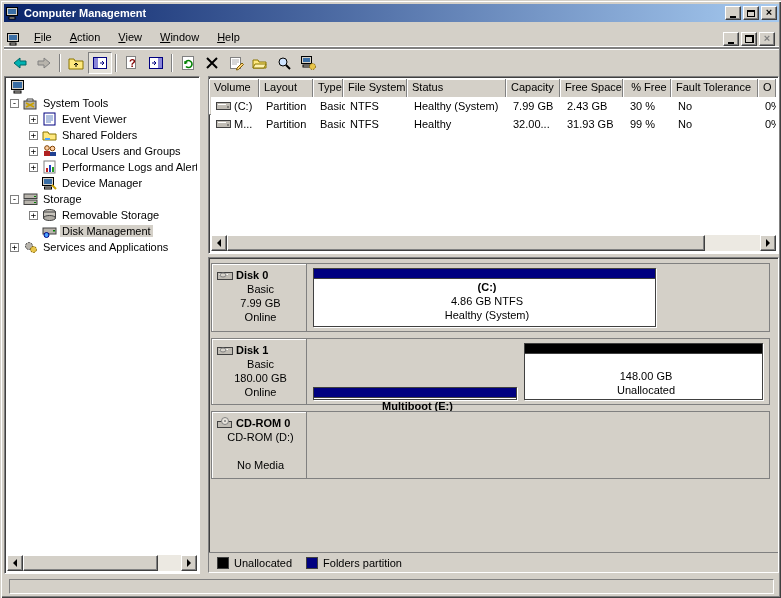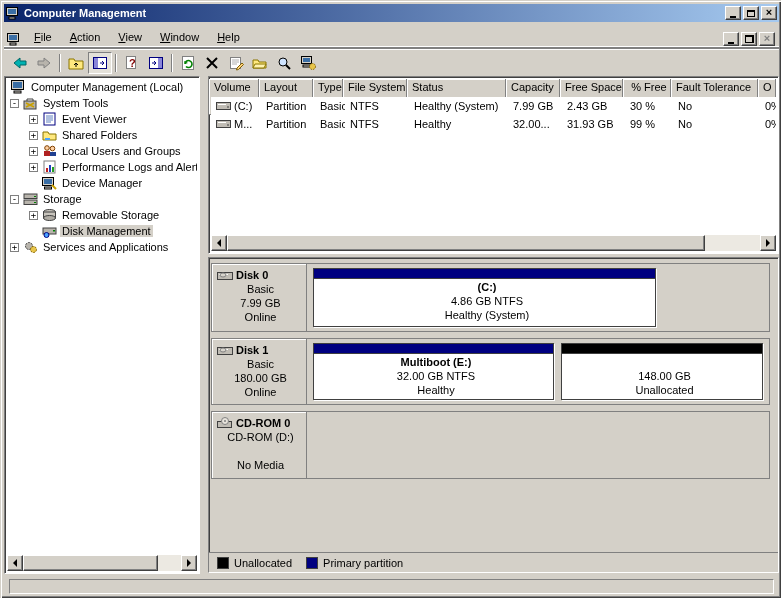--- a/index.html
+++ b/index.html
@@ -96,21 +96,21 @@
   .dr2 { top:153px; height:68px; }
   .disk-label { width:95px; min-width:95px; border-right:1px solid #808080; padding:4px 2px 0 5px;
                 box-shadow:inset 1px 1px 0 #fff; line-height:14px; }
   .disk-name { font-weight:bold; display:flex; align-items:center; gap:2px; }
   .disk-graph { flex:1; display:flex; padding:4px 6px; gap:7px; }
   .pbox { border:1px solid #404040; background:#fff; box-shadow:1px 1px 0 #fff; }
   .pstrip { height:10px; border-bottom:1px solid #404040; }
   .ptext { padding:1px 0 0 5px; line-height:14px; white-space:nowrap; overflow:hidden; }
   .plabel { font-weight:bold; min-height:14px; }
   .pb-c { width:343px; }
-  .pb-e { width:241px; }
+  .pb-e { width:204px;margin-top:44px; }
   .pb-u { flex:1; }
 
   
   .legend { position:absolute; left:0; right:0; bottom:0; height:20px; border-top:1px solid #808080;
             background:#d4d0c8; display:flex; align-items:center; gap:14px; padding-left:8px; }
   .leg-item { display:flex; align-items:center; gap:5px; }
   .swatch { width:12px; height:12px; border:1px solid #404040; }
 
   
   .statusbar { position:absolute; left:3px; top:576px; width:775px; height:19px; padding:2px 5px; }
@@ -256,21 +256,20 @@
   <div class="treepane">
     <div class="tree-scroll-area">
       <div class="tree-row ind1">
         <span class="ticon">
             <svg width="15" height="14" viewBox="0 0 15 14">
               <rect x="0.5" y="0.5" width="12" height="9" fill="#d4d0c8" stroke="#000"></rect>
               <rect x="2" y="2" width="9" height="6" fill="#3a6ea5"></rect>
               <rect x="3" y="11" width="7" height="2" fill="#d4d0c8" stroke="#000"></rect>
             </svg>
           </span>
-        <span class="tlabel">Computer Management (Local)</span>
       </div>
       <div class="tree-row ind2">
         <span class="expander">-</span>
         <span class="ticon">
             <svg width="15" height="14" viewBox="0 0 15 14">
               <rect x="1" y="5" width="12" height="8" fill="#b8b4ac" stroke="#404040"></rect>
               <path d="M4,5 v-2 h6 v2" fill="none" stroke="#404040"></path>
               <path d="M3,7 l8,4 M11,7 l-8,4" stroke="#c8a000" stroke-width="1.5"></path>
             </svg>
           </span>
@@ -545,21 +544,21 @@
       <div class="disk-graph"></div>
     </div>
 
     <div class="legend">
       <span class="leg-item">
         <span class="swatch" style="background-color: rgb(0, 0, 0);"></span>
         <span>Unallocated</span>
       </span>
       <span class="leg-item">
         <span class="swatch" style="background-color: rgb(0, 0, 128);"></span>
-        <span>Primary partition</span>
+        <span>Folders partition</span>
       </span>
     </div>
   </div>
 
   <div class="statusbar">
     <div class="status-field"></div>
   </div>
 
 </div>
 

